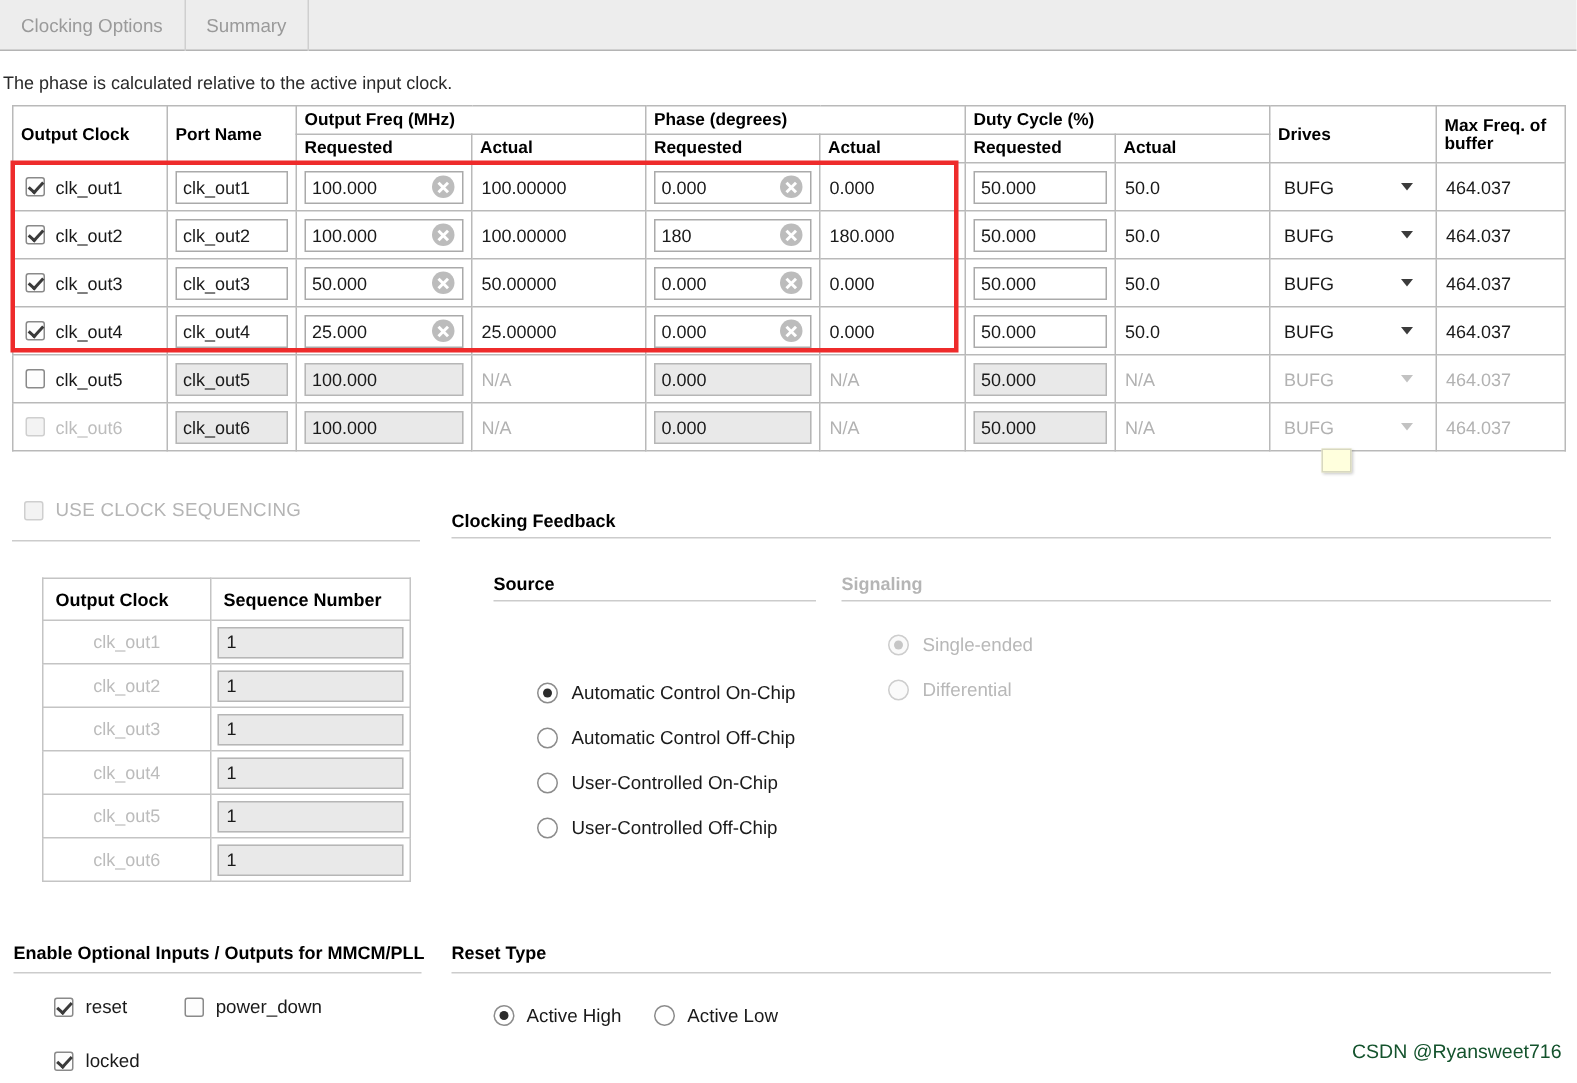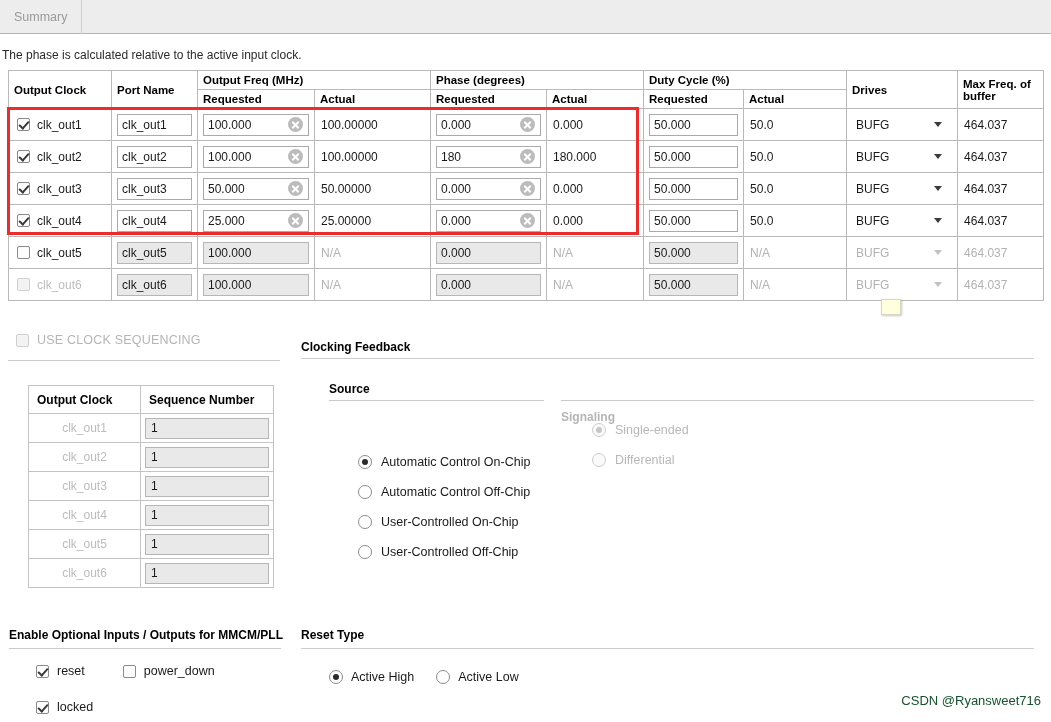--- a/index.html
+++ b/index.html
@@ -251,20 +251,23 @@
   .watermark {
     position: absolute; right: 10px; bottom: 14px;
     font-size: 13px; color: #14532d;
   }
 </style>
 </head>
 <body>
 
 <div class="tabbar">
   <div class="tabstrip">
+    <div class="tab">
+        <span>Clocking Options</span>
+      </div>
     <div class="tab">
         <span>Summary</span>
       </div>
     <div class="tab tab-filler"></div>
   </div>
 </div>
 
 <div class="note">The phase is calculated relative to the active input clock.</div>
 
 <table class="clktable">
@@ -670,21 +673,21 @@
       </tr>
     </tbody>
 </table>
 
 <div class="sechead" style="left:301px; top:340px;">Clocking Feedback</div>
 <div class="rule" style="left:301px; top:358px; width:733px;"></div>
 
 <div class="subhead" style="left:329px; top:382px;">Source</div>
 <div class="rule" style="left:329px; top:400px; width:215px;"></div>
 
-<div class="subhead dim" style="left:561px; top:382px;margin-top:28px;">Signaling</div>
+<div class="subhead dim" style="left:561px; top:382px;">Signaling</div>
 <div class="rule" style="left:561px; top:400px; width:473px;"></div>
 
 <div class="radiocol" id="source-options" style="left:358px; top:423px;margin-top:32px;">
     <div class="ropt">
       <span class="radio sel"></span>
       <span class="rlabel">Automatic Control On-Chip</span>
     </div>
     <div class="ropt">
       <span class="radio"></span>
       <span class="rlabel">Automatic Control Off-Chip</span>

